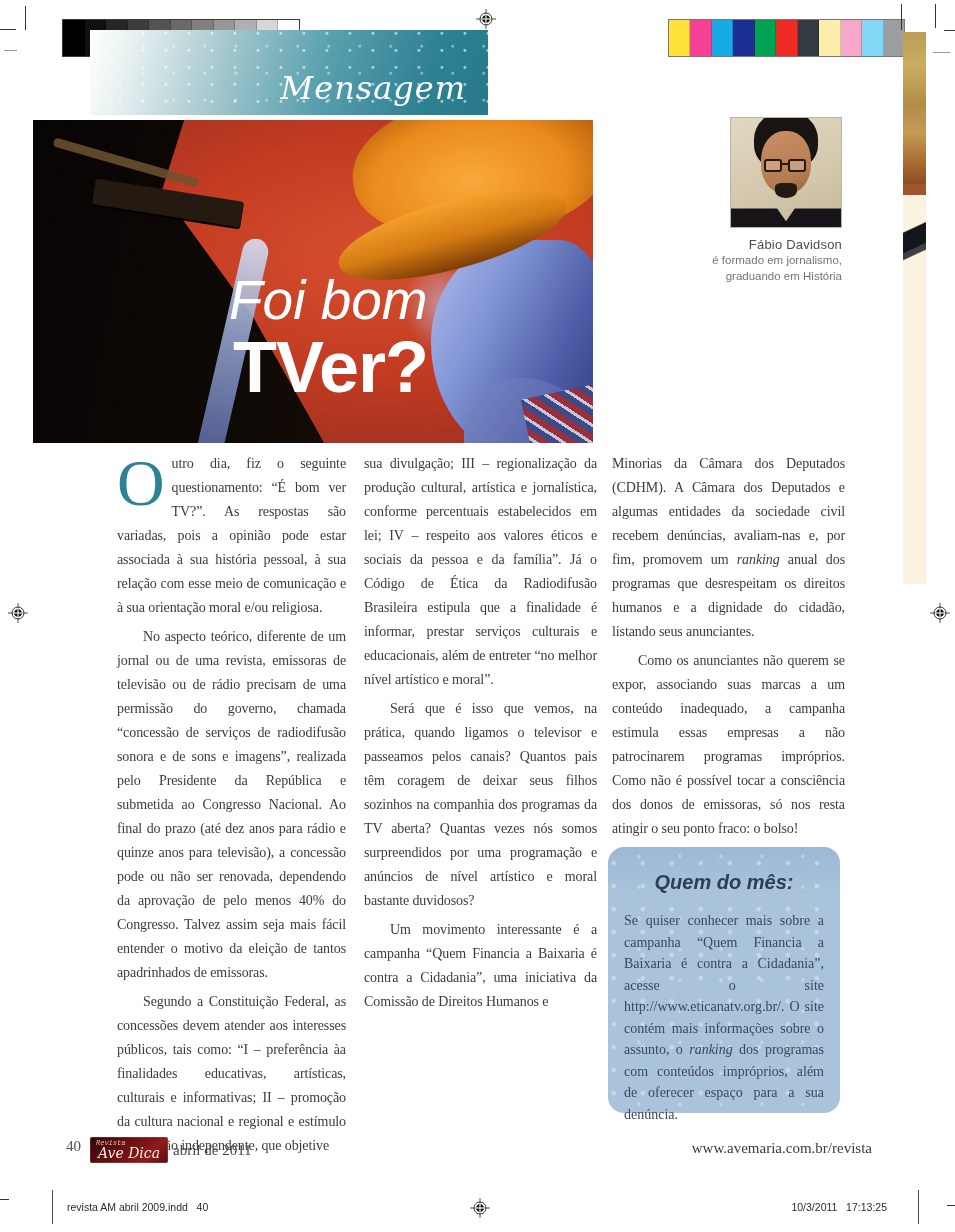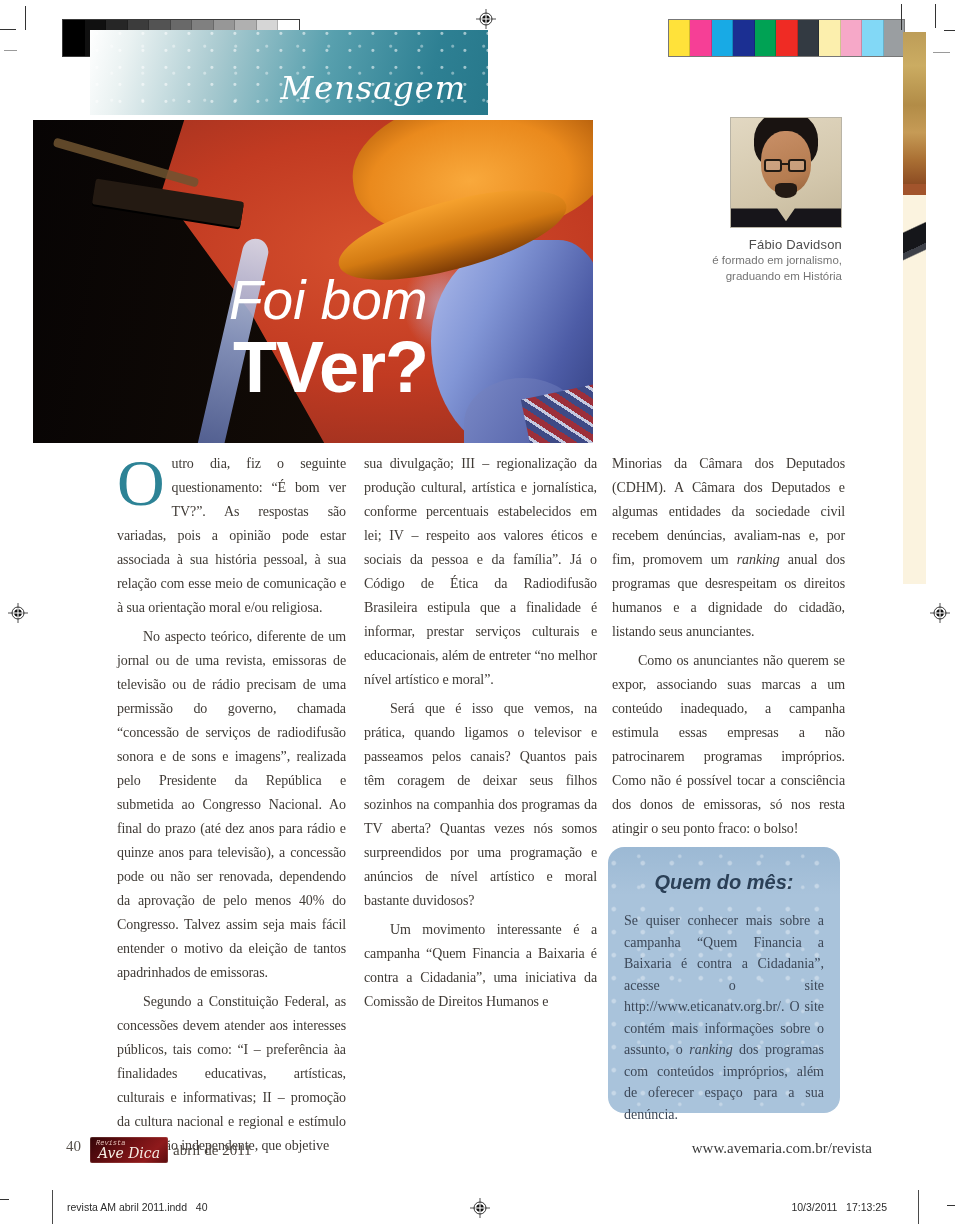--- a/index.html
+++ b/index.html
@@ -270,16 +270,16 @@
   <div class="pgnum">40</div>
   <div class="logo">
     <div class="logo-top">Revista</div>
     <div class="logo-name">Ave Dica</div>
   </div>
   <div class="issue">abril de 2011</div>
   <div class="site">www.avemaria.com.br/revista</div>
 
   <div class="slugbar" style="left:52px;"></div>
   <div class="slugbar" style="left:918px;"></div>
-  <div class="slugtxt" style="left:67px;">revista AM abril 2011.indd   40</div>
+  <div class="slugtxt" style="left:67px;">revista AM abril 2009.indd   40</div>
   <div class="slugtxt" style="right:68px;">10/3/2011   17:13:25</div>
 
 </div>
 
 </body></html>

